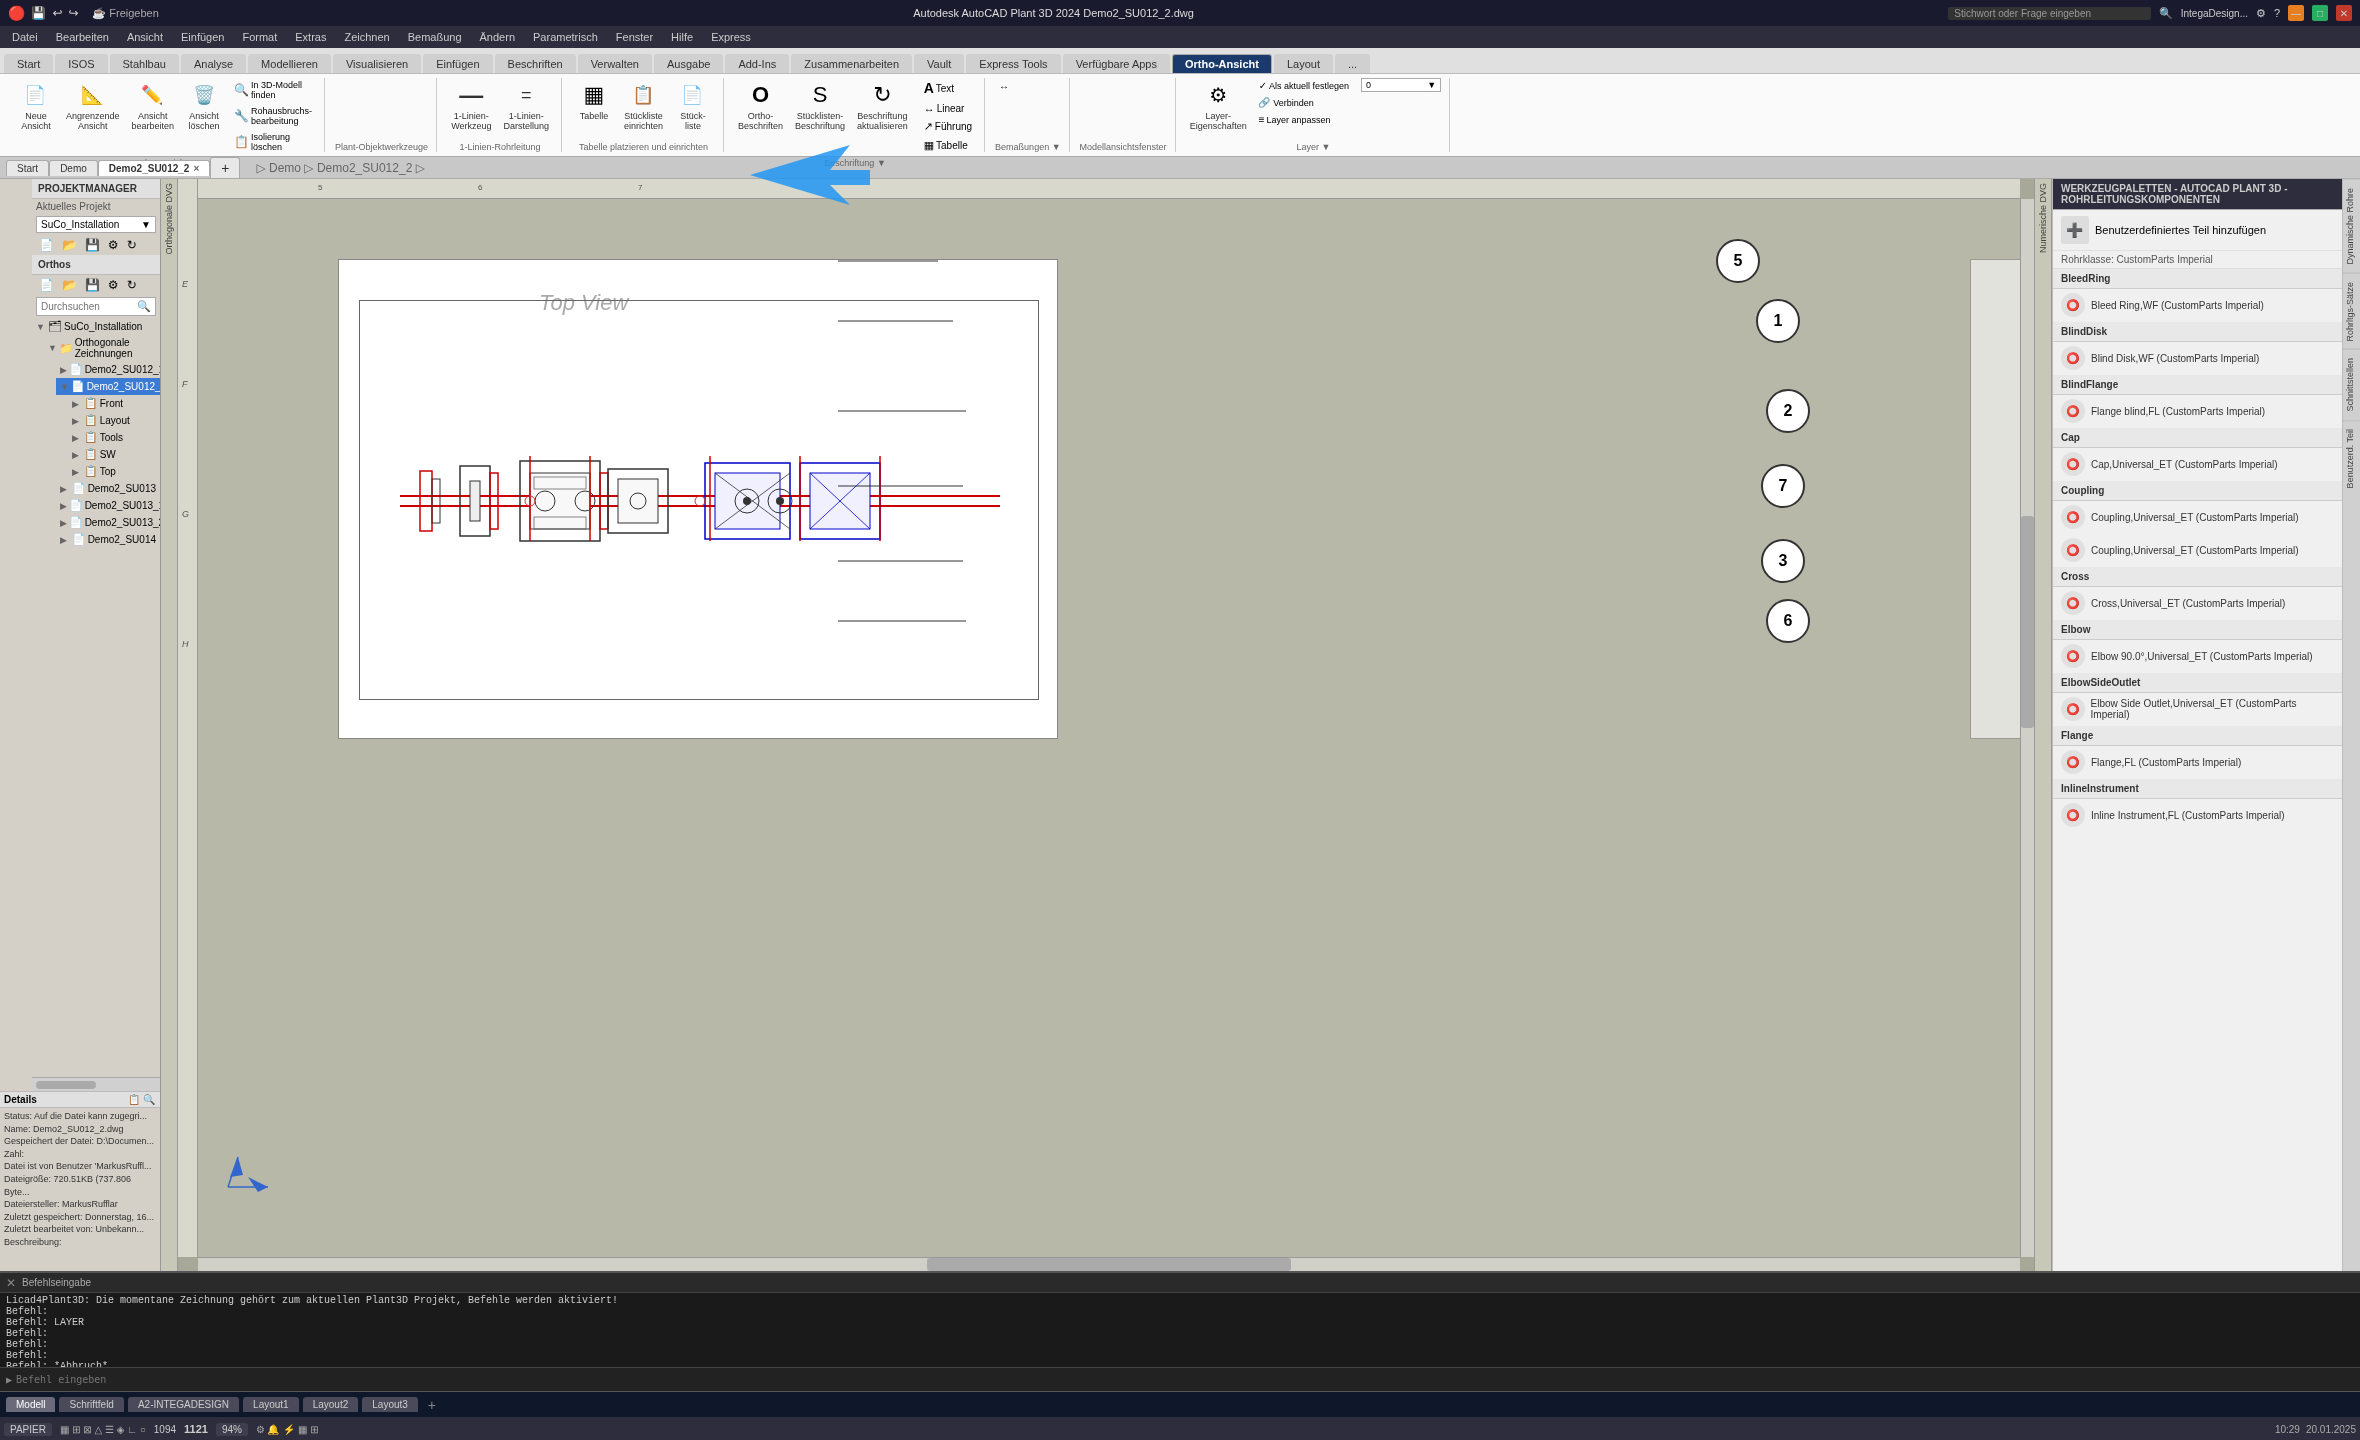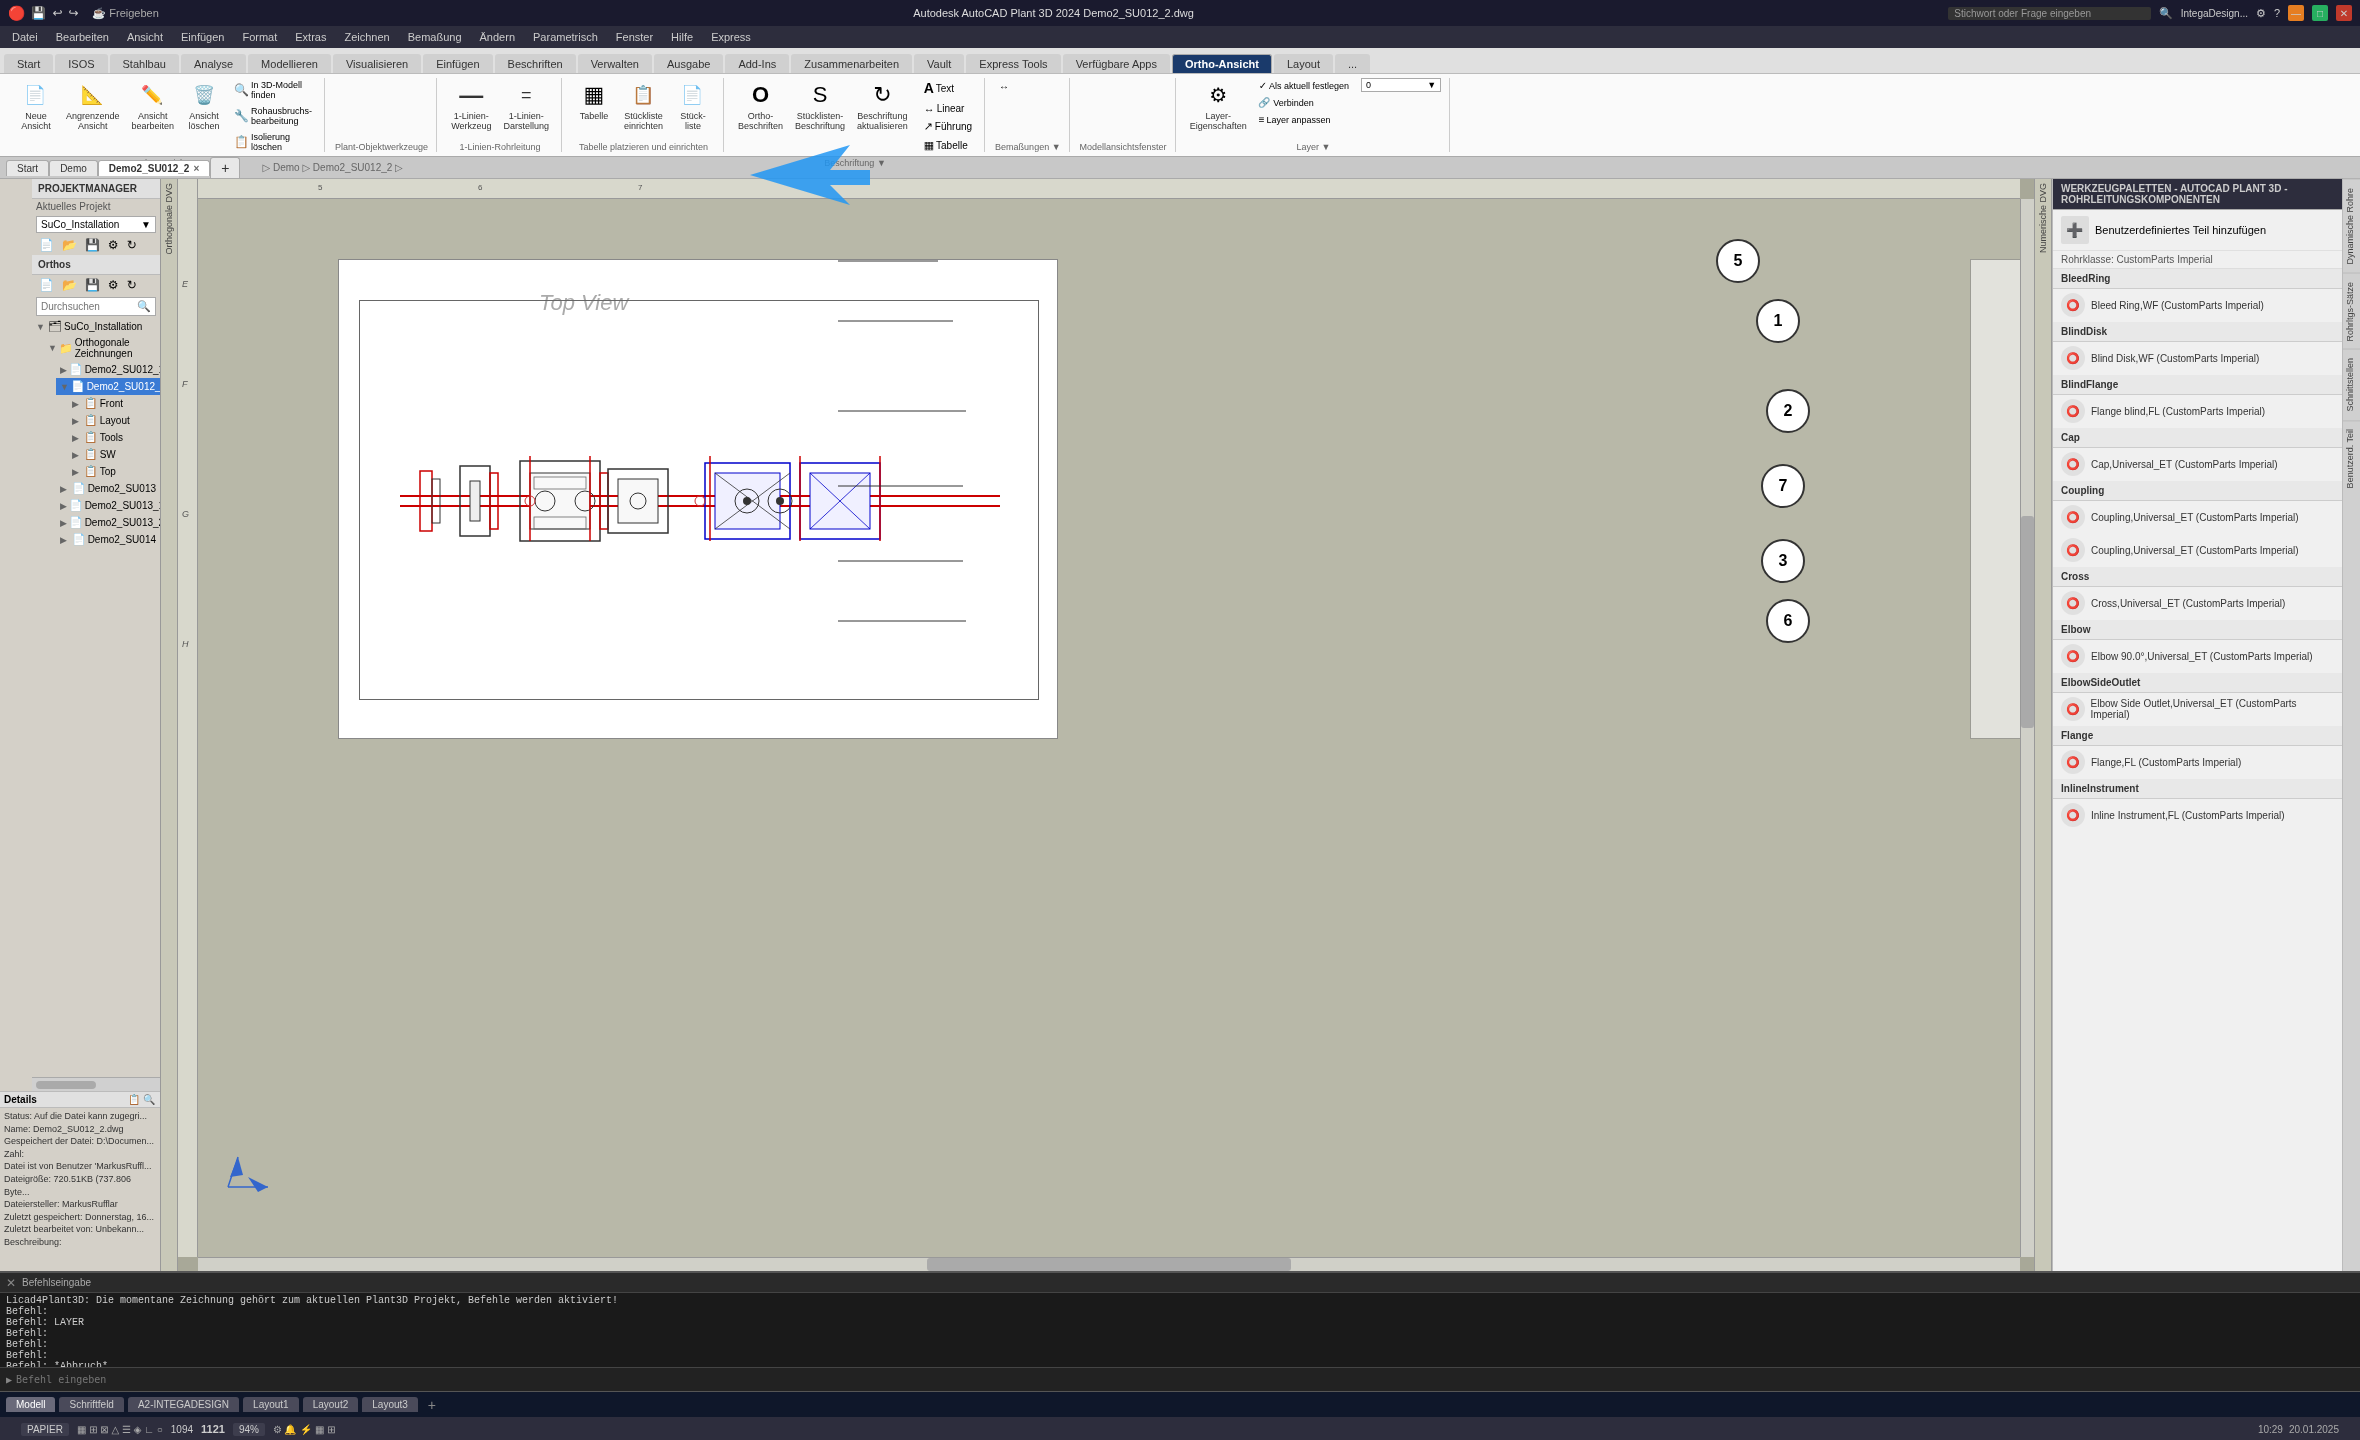--- a/index.html
+++ b/index.html
@@ -32,21 +32,21 @@
     .ribbon-group-label { font-size: 9px; color: #666; text-align: center; margin-top: auto; padding-top: 4px; white-space: nowrap; }
     .ribbon-btn { display: flex; flex-direction: column; align-items: center; cursor: pointer; padding: 3px 4px; border-radius: 3px; min-width: 44px; }
     .ribbon-btn .icon { width: 28px; height: 28px; display: flex; align-items: center; justify-content: center; font-size: 18px; }
     .ribbon-btn .label { font-size: 9px; color: #333; text-align: center; white-space: nowrap; margin-top: 2px; }
     
     
     .tab-bar { height: 22px; background: #c8c8c8; display: flex; align-items: center; padding: 0 6px; border-bottom: 1px solid #aaa; }
     .doc-tab { padding: 2px 10px; font-size: 10px; background: #e8e8e8; border: 1px solid #aaa; border-bottom: none; border-radius: 3px 3px 0 0; cursor: pointer; color: #333; display: flex; align-items: center; gap: 4px; }
     .doc-tab.active { background: white; font-weight: bold; }
     .doc-tab-close { font-size: 10px; color: #666; cursor: pointer; }
-    .breadcrumb { padding: 2px 22px; font-size: 10px; color: #666; }
+    .breadcrumb { padding: 2px 16px; font-size: 12px; color: #666; }
     .sidebar-header { padding: 4px 6px; background: #e0e0e0; border-bottom: 1px solid #bbb; font-size: 10px; font-weight: bold; color: #333; }
     .sidebar-label { font-size: 10px; color: #555; padding: 2px 4px; }
     .sidebar-dropdown { display: flex; align-items: center; gap: 2px; padding: 2px 4px; background: white; border: 1px solid #aaa; margin: 2px 4px; font-size: 10px; cursor: pointer; }
     .sidebar-toolbar { display: flex; gap: 2px; padding: 2px 4px; }
     .sidebar-toolbar-btn { font-size: 12px; cursor: pointer; padding: 1px 3px; border-radius: 2px; }
     .search-box { margin: 2px 4px; display: flex; align-items: center; border: 1px solid #aaa; background: white; }
     .search-box input { border: none; outline: none; font-size: 10px; width: 100%; padding: 1px 3px; }
     .search-btn { padding: 2px 4px; cursor: pointer; font-size: 11px; }
     
     .tree-view { flex: 1; overflow-y: auto; font-size: 10px; }
@@ -76,21 +76,21 @@
     
     .bottom-console { height: 120px; background: #1a1a1a; border-top: 2px solid #555; display: flex; flex-direction: column; }
     .console-header { height: 20px; background: #2a2a2a; display: flex; align-items: center; padding: 0 6px; border-bottom: 1px solid #444; }
     .console-close { color: #888; font-size: 12px; cursor: pointer; margin-right: 6px; }
     .console-content { flex: 1; overflow-y: auto; padding: 2px 6px; font-family: 'Courier New', monospace; font-size: 10px; color: #cccccc; }
     .console-input-row { height: 24px; background: #222; border-top: 1px solid #444; display: flex; align-items: center; padding: 0 6px; }
     .console-prompt { color: #888; font-size: 10px; font-family: monospace; margin-right: 4px; }
     .console-input { background: transparent; border: none; outline: none; color: #fff; font-size: 10px; font-family: monospace; flex: 1; }
     
     
-    .status-bar { height: 24px; background: #2d2d3d; display: flex; align-items: center; justify-content: space-between; padding: 0 21px; color: #ccc; font-size: 10px; }
+    .status-bar { height: 24px; background: #2d2d3d; display: flex; align-items: center; justify-content: space-between; padding: 0 4px; color: #ccc; font-size: 10px; }
     .status-left { display: flex; align-items: center; gap: 8px; }
     .status-right { display: flex; align-items: center; gap: 6px; }
     .status-btn { padding: 1px 6px; background: #3d3d4d; border-radius: 2px; cursor: pointer; font-size: 10px; }
     
     
     .bottom-tab-bar { height: 26px; background: #0f172a; display: flex; align-items: center; padding: 0 6px; gap: 4px; border-top: 1px solid #555; }
     .bottom-tab { padding: 2px 10px; font-size: 10px; background: #4a4a5a; border-radius: 3px 3px 0 0; cursor: pointer; color: #ccc; }
     .bottom-tab.active { background: #6a6a7a; color: white; }
     .bottom-tab-add { padding: 2px 6px; font-size: 14px; color: #888; cursor: pointer; }
 

